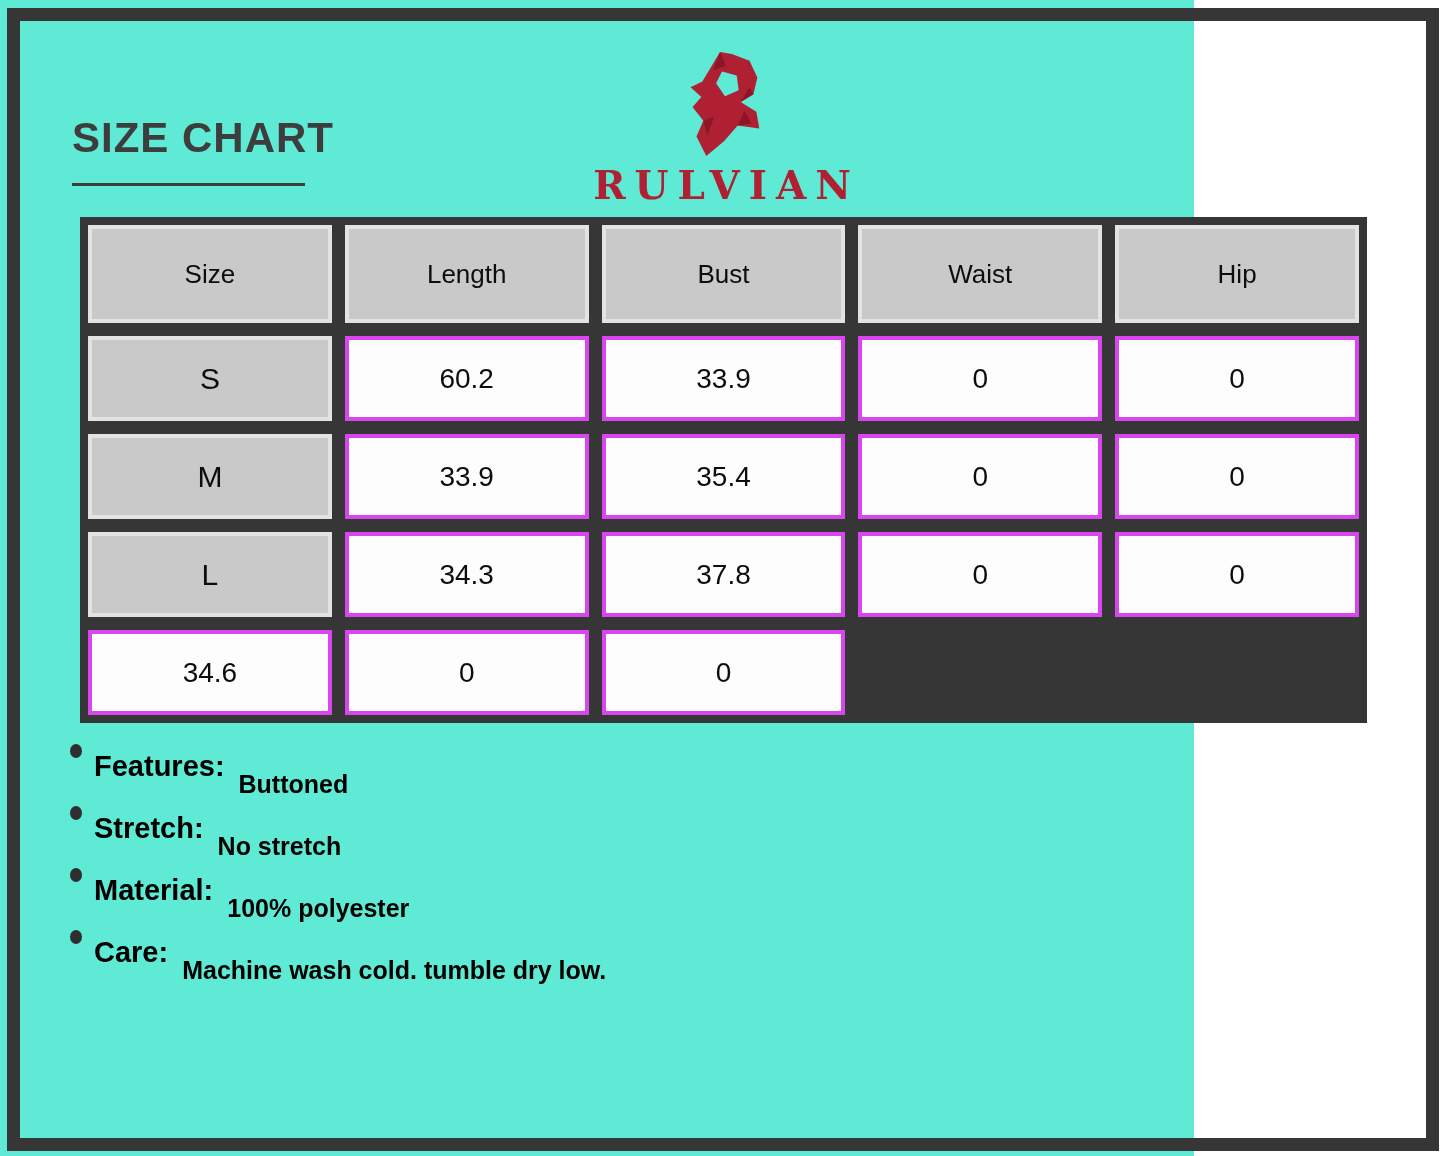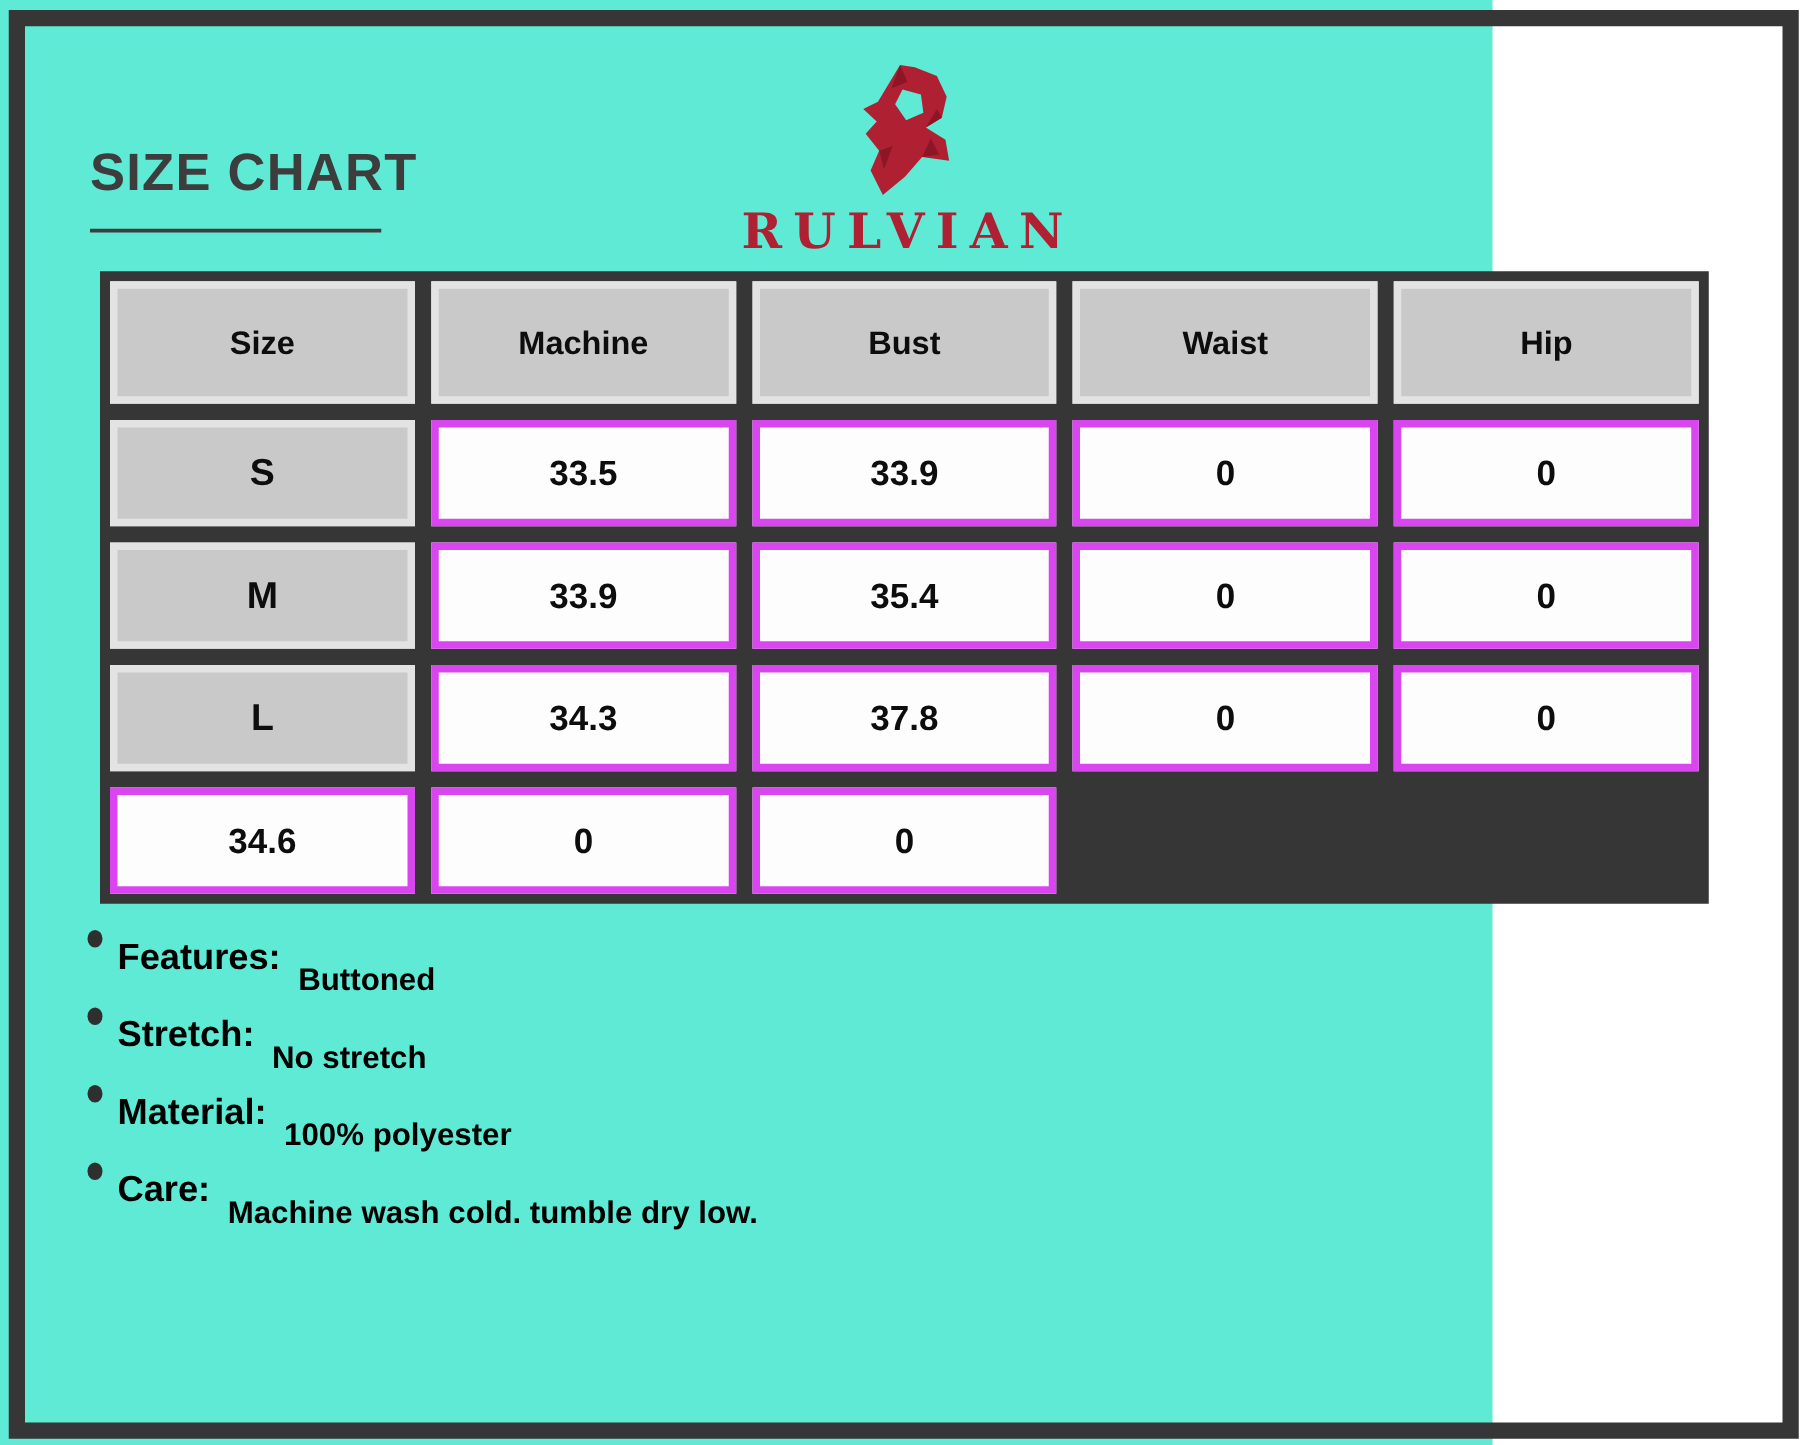--- a/index.html
+++ b/index.html
@@ -27,22 +27,22 @@
   .brand-name{margin-top:4px;font-family:"DejaVu Serif","Liberation Serif",serif;
     font-weight:bold;font-size:39px;letter-spacing:9px;color:var(--brand-red);
     text-indent:9px;}
 
   .size-table{position:absolute;left:80px;top:217px;width:1287px;height:506px;
     background:var(--frame);display:grid;
     grid-template-columns:repeat(5,1fr);
     grid-template-rows:98px repeat(4,85px);
     gap:13px;padding:8px;}
   .cell{display:flex;align-items:center;justify-content:center;
-    background:#fdfdfd;color:var(--ink);font-weight:bold;font-size:28px;
-    border:6px solid #d946ef;}
+    background:#fdfdfd;color:var(--ink);font-weight:normal;font-size:28px;
+    border:4px solid #d946ef;}
   .cell.head{background:var(--cell-gray);font-size:26px;border-color:#e3e3e3;}
   .cell.sizecol{background:var(--cell-gray);font-size:30px;border-color:#e3e3e3;}
 
   .details{position:absolute;left:70px;top:750px;display:flex;
     flex-direction:column;gap:13px;}
   .detail-item{display:flex;}
   .bullet{width:12px;height:14px;border-radius:50%;background:#2f2f2f;
     margin-right:12px;flex:0 0 auto;margin-top:-6px;}
   .detail-label{font-weight:bold;font-size:29px;color:#000;}
   .detail-value{font-weight:bold;font-size:25px;color:#000;margin-left:14px;margin-top:20px;}
@@ -68,27 +68,27 @@
       <polygon fill="#8c1626" points="31,74 42,70 35,89"></polygon>
       <polygon fill="#8c1626" points="66,79 73,64 80,77"></polygon>
       <polygon fill="#8c1626" points="82,47 74,52 69,55 78,40"></polygon>
     </svg>
     <div class="brand-name">RULVIAN</div>
   </div>
 
   <div class="size-table">
 
     <div class="cell head">Size</div>
-    <div class="cell head">Machine</div>
+    <div class="cell head">Length</div>
     <div class="cell head">Bust</div>
     <div class="cell head">Waist</div>
     <div class="cell head">Hip</div>
 
     <div class="cell sizecol">S</div>
-    <div class="cell">33.5</div>
+    <div class="cell">60.2</div>
     <div class="cell">33.9</div>
     <div class="cell">0</div>
     <div class="cell">0</div>
 
     <div class="cell sizecol">M</div>
     <div class="cell">33.9</div>
     <div class="cell">35.4</div>
     <div class="cell">0</div>
     <div class="cell">0</div>
 

